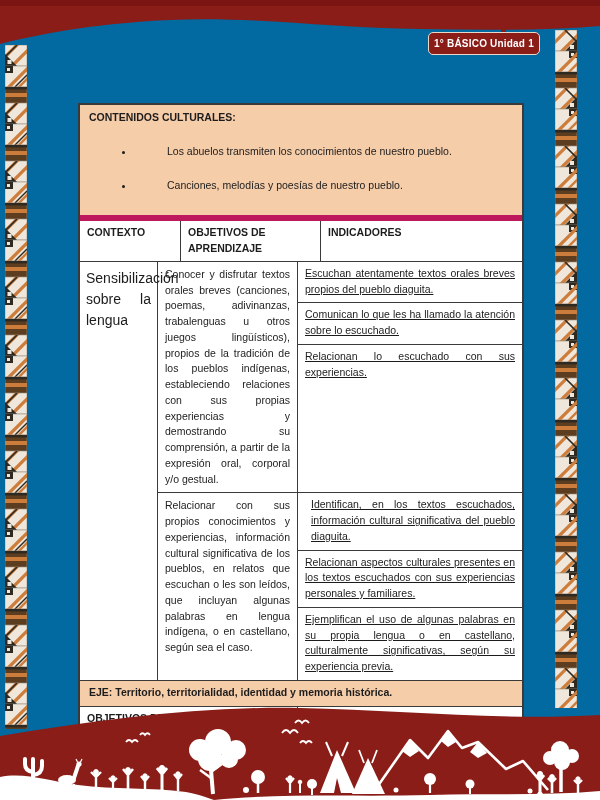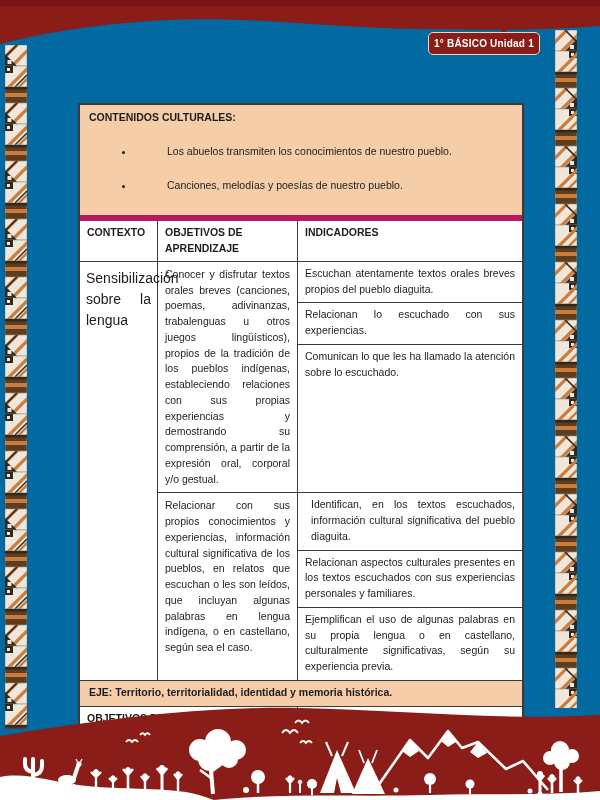--- a/index.html
+++ b/index.html
@@ -28,32 +28,32 @@
   }
   .tbl *{box-sizing:border-box;}
   .peach{background:#f6cda9;}
   .sec-contenidos{border-bottom:6px solid #be185d; padding:5px 9px 4px;}
   .sec-title{font-weight:bold;}
   .bullets{margin:4px 0 2px 0; padding-left:46px; list-style:disc;}
   .bullets li{margin:18px 0;padding-left:32px;}
   .eje-row{font-weight:bold; padding:4px 9px 5px; text-align:justify; border-bottom:1px solid #3a3a3a;}
   .hdr-row{display:flex; border-bottom:1px solid #3a3a3a; font-weight:bold;}
   .hdr-row>div{padding:4px 7px;}
-  .w-ctx{width:78px; border-right:1px solid #3a3a3a;}
+  .w-ctx{width:101px; border-right:1px solid #3a3a3a;}
   .w-obj{width:140px; border-right:1px solid #3a3a3a;}
   .w-rest{flex:1;}
   .w-obj2{width:218px; border-right:1px solid #3a3a3a;}
   .body-flex{display:flex; border-bottom:1px solid #3a3a3a;}
   .ctx-cell{width:78px; border-right:1px solid #3a3a3a; padding:6px 6px; font-size:14px; text-align:justify;}
   .groups{flex:1; display:flex; flex-direction:column;}
   .group{display:flex;}
   .group+.group{border-top:1px solid #3a3a3a;}
   .obj-cell{width:140px; border-right:1px solid #3a3a3a; padding:5px 7px; text-align:justify;}
   .obj-cell2{width:218px; border-right:1px solid #3a3a3a; padding:5px 7px; text-align:justify;}
-  .inds{flex:1; display:flex; flex-direction:column;}
+  .inds{flex:1; display:flex; flex-direction:column;text-decoration:underline;}
   .ind{padding:4px 7px 5px; text-align:justify;}
   .ind+.ind{border-top:1px solid #3a3a3a;}
   .inds .ind:last-child{flex:1;}
   .g1{min-height:163px;} .g1 .i1{min-height:33px;} .g1 .i2{min-height:36px;}
   .g2{min-height:157px;} .g2 .i1{min-height:49px;margin-left:6px;} .g2 .i2{min-height:55px;}
   .g3{min-height:122px;} .g3 .i1{min-height:38px;}
   
   .footer-art{position:absolute; left:0; bottom:0; width:600px; height:100px; z-index:2;}
 </style>
 </head>
@@ -133,22 +133,22 @@
     </div>
 
     <div class="body-flex">
       <div class="ctx-cell">Sensibilización sobre la lengua</div>
       <div class="groups">
 
         <div class="group g1">
           <div class="obj-cell">Conocer y disfrutar textos orales breves (canciones, poemas, adivinanzas, trabalenguas u otros juegos lingüísticos), propios de la tradición de los pueblos indígenas, estableciendo relaciones con sus propias experiencias y demostrando su comprensión, a partir de la expresión oral, corporal y/o gestual.</div>
           <div class="inds">
             <div class="ind i1">Escuchan atentamente textos orales breves propios del pueblo diaguita.</div>
+            <div class="ind i2">Comunican lo que les ha llamado la atención sobre lo escuchado.</div>
             <div class="ind i3">Relacionan lo escuchado con sus experiencias.</div>
-            <div class="ind i2">Comunican lo que les ha llamado la atención sobre lo escuchado.</div>
           </div>
         </div>
 
         <div class="group g2">
           <div class="obj-cell">Relacionar con sus propios conocimientos y experiencias, información cultural significativa de los pueblos, en relatos que escuchan o les son leídos, que incluyan algunas palabras en lengua indígena, o en castellano, según sea el caso.</div>
           <div class="inds">
             <div class="ind i1">Identifican, en los textos escuchados, información cultural significativa del pueblo diaguita.</div>
             <div class="ind i2">Relacionan aspectos culturales presentes en los textos escuchados con sus experiencias personales y familiares.</div>
             <div class="ind i3">Ejemplifican el uso de algunas palabras en su propia lengua o en castellano, culturalmente significativas, según su experiencia previa.</div>
           </div>

